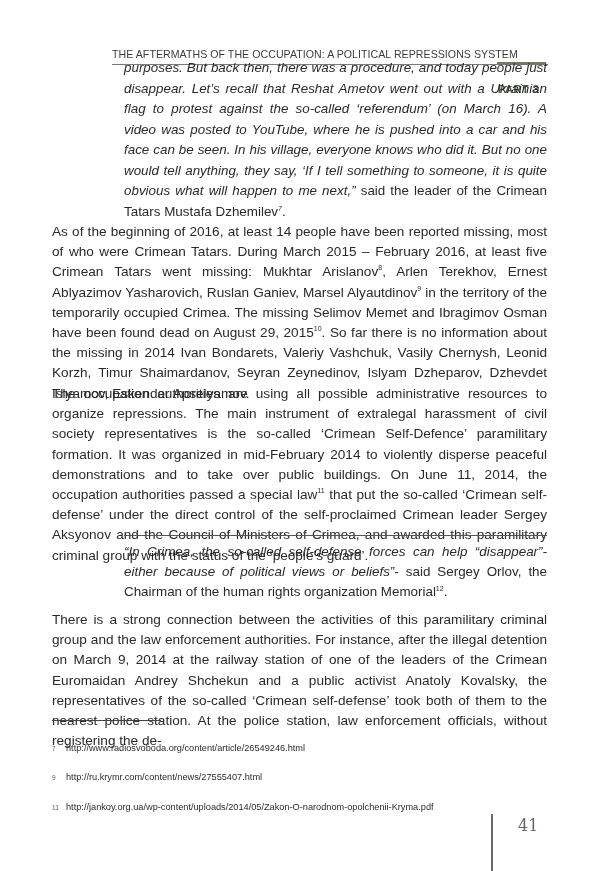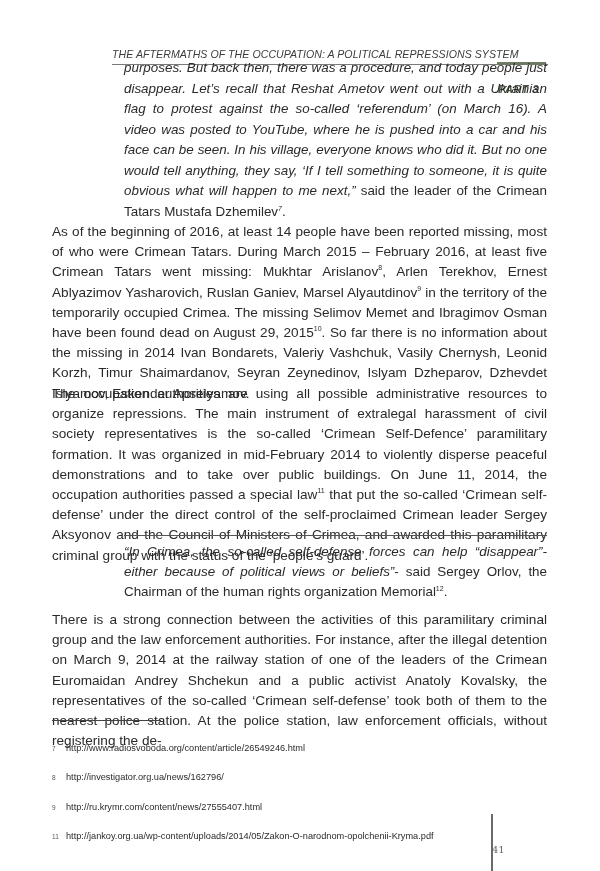--- a/index.html
+++ b/index.html
@@ -1,19 +1,19 @@
 <!DOCTYPE html>
 <html><head>
 <meta charset="utf-8">
 <style>
   html, body { margin: 0; padding: 0; background: #ffffff; }
   body { width: 600px; height: 871px; position: relative; overflow: hidden;
          font-family: "Liberation Sans", sans-serif; color: #2a2a2a; }
 
-  .header { position: absolute; left: 0; top: 44px; width: 550px; height: 22px; font-style: italic; }
+  .header { position: absolute; left: 0; top: 44px; width: 550px; height: 22px; }
   .header-title { position: absolute; left: 112px; top: 4px; font-size: 10.6px;
                   letter-spacing: 0.05px; color: #3c3c3c; white-space: nowrap; }
   .header-part { position: absolute; left: 498px; top: 3px; font-size: 11px; font-weight: bold;
                  color: #4e5b43; letter-spacing: 0.5px; white-space: nowrap; margin-top: 36px; }
   .header-rule { position: absolute; left: 112px; top: 20px; width: 436px; height: 1px; background: #7a7a7a; }
   .header-part-rule { position: absolute; left: 497px; top: 18px; width: 49px; height: 3px; background: #6e7a62; }
 
   .quote1 { position: absolute; left: 124px; top: 58px; width: 423px;
             font-size: 13.4px; line-height: 20.5px; font-style: italic; text-align: justify; color: #2a2a2a; }
   .quote1 .upright { font-style: normal; }
@@ -31,22 +31,22 @@
             text-align: justify; color: #2a2a2a; }
   .quote2 .it { font-style: italic; }
 
   .fn-rule { position: absolute; left: 52px; top: 720px; width: 109px; height: 1px; background: #444; }
   .footnotes { position: absolute; left: 52px; top: 726px; width: 500px; font-size: 9.2px; line-height: 13.4px; color: #2a2a2a; }
   .fn { display: flex; margin-top: 16px; }
   .fn-num { width: 14px; font-size: 6.5px; color: #555; padding-top: 0px; }
   .fn-url { white-space: nowrap; }
 
   .page-rule { position: absolute; left: 491px; top: 814px; width: 2px; height: 57px; background: #6a6a6a; }
-  .page-num { position: absolute; left: 492px; top: 816px; font-size: 10px; color: #666;
-              font-family: "DejaVu Serif", serif; margin-top: 28px; }
+  .page-num { position: absolute; left: 518px; top: 816px; font-size: 16px; color: #666;
+              font-family: "DejaVu Serif", serif; }
 </style>
 </head>
 <body>
 
 <div class="header">
   <span class="header-title">THE AFTERMATHS OF THE OCCUPATION: A POLITICAL REPRESSIONS SYSTEM</span>
   <span class="header-part">PART 3</span>
   <div class="header-rule"></div>
   <div class="header-part-rule"></div>
 </div>
@@ -62,24 +62,20 @@
 
 <div class="para p4">There is a strong connection between the activities of this paramilitary criminal group and the law enforcement authorities. For instance, after the illegal detention on March 9, 2014 at the railway station of one of the leaders of the Crimean Euromaidan Andrey Shchekun and a public activist Anatoly Kovalsky, the representatives of the so-called ‘Crimean self-defense’ took both of them to the nearest police station. At the police station, law enforcement officials, without registering the de-</div>
 
 <div class="fn-rule"></div>
 <div class="footnotes">
   <div class="fn">
       <span class="fn-num">7</span>
       <span class="fn-url">http://www.radiosvoboda.org/content/article/26549246.html</span>
     </div>
   <div class="fn">
-      <span class="fn-num">8</span>
-      <span class="fn-url">http://investigator.org.ua/news/162796/</span>
-    </div>
-  <div class="fn">
       <span class="fn-num">9</span>
       <span class="fn-url">http://ru.krymr.com/content/news/27555407.html</span>
     </div>
   <div class="fn">
       <span class="fn-num">11</span>
       <span class="fn-url">http://jankoy.org.ua/wp-content/uploads/2014/05/Zakon-O-narodnom-opolchenii-Kryma.pdf</span>
     </div>
 </div>
 
 <div class="page-rule"></div>

